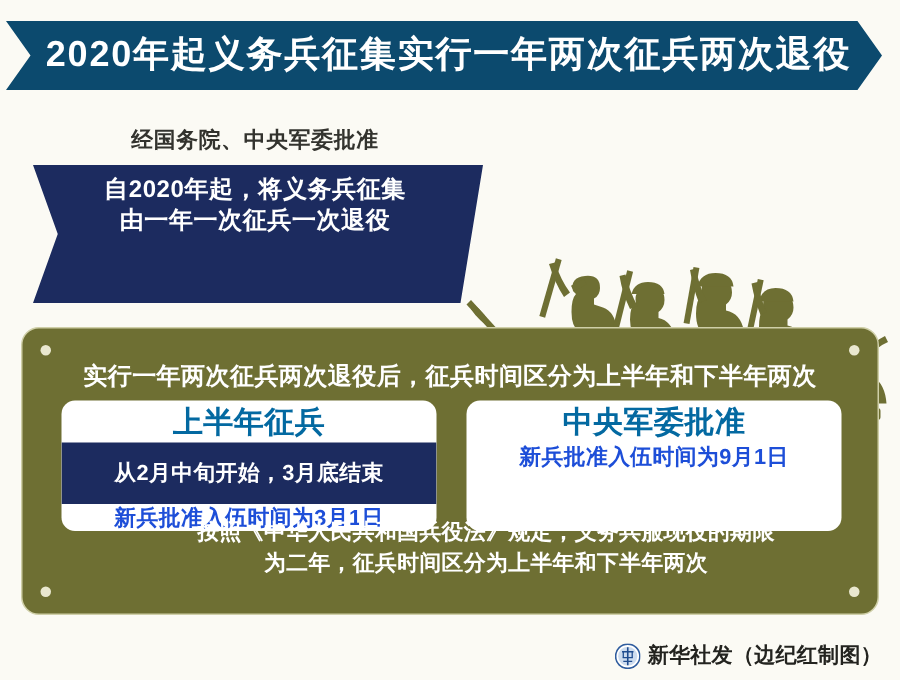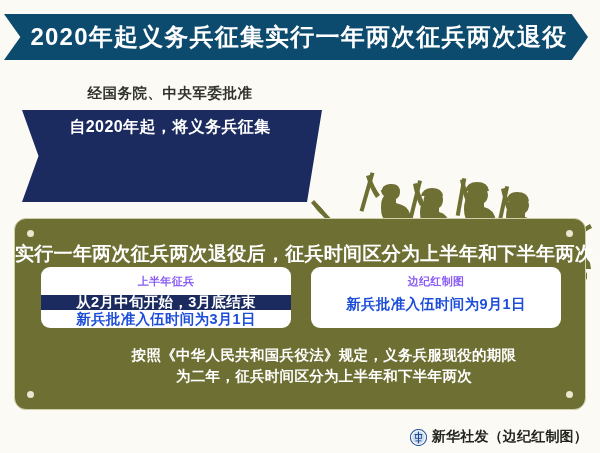--- a/index.html
+++ b/index.html
@@ -144,21 +144,21 @@
   .screw.bl { left: 12px; bottom: 11px; }
   .screw.br { right: 12px; bottom: 11px; }
 
   .panel-intro {
     position: absolute;
     left: 0;
     top: 22px;
     width: 100%;
     text-align: center;
     color: #ffffff;
-    font-size: 19px;
+    font-size: 16px;
     font-weight: bold;
     letter-spacing: 0.3px;
     white-space: nowrap;
   }
 
   .cards {
     position: absolute;
     left: 26px;
     top: 48px;
     width: 520px;
@@ -169,28 +169,28 @@
     width: 250px;
     background: #ffffff;
     border-radius: 9px;
     overflow: hidden;
   }
   .card-head {
     height: 28px;
     display: flex;
     align-items: center;
     justify-content: center;
-    color: #8b5cf6;
-    font-size: 11px;
+    color: #0369a1;
+    font-size: 20px;
     font-weight: bold;
     letter-spacing: 0.3px;
     white-space: nowrap;
   }
   .card-band {
-    height: 15px;
+    height: 41px;
     background: #1c2b5f;
     display: flex;
     align-items: center;
     justify-content: center;
     color: #ffffff;
     font-size: 14.5px;
     font-weight: bold;
     letter-spacing: 0.3px;
     white-space: nowrap;
   }
@@ -256,20 +256,21 @@
   </div>
 
   <div class="upper">
 
     <div class="approval-line">经国务院、中央军委批准</div>
 
     <div class="blue-ribbon"></div>
 
     <div class="blue-lines">
       <div class="blue-line">自2020年起，将义务兵征集</div>
+      <div class="blue-line">由一年一次征兵一次退役</div>
     </div>
 
     <div class="pill">
       <span class="pill-text">调整为一年两次征兵两次退役</span>
     </div>
 
     <svg class="soldiers" viewBox="0 0 300 122" aria-hidden="true">
       <g fill="#6e6f33">
 
         <rect x="6" y="114" width="285" height="8" rx="2"></rect>
@@ -318,21 +319,21 @@
 
     <div class="cards">
 
       <div class="card">
         <div class="card-head">上半年征兵</div>
         <div class="card-band">从2月中旬开始，3月底结束</div>
         <div class="card-foot">新兵批准入伍时间为3月1日</div>
       </div>
 
       <div class="card">
-        <div class="card-head">边纪红制图</div>
+        <div class="card-head">中央军委批准</div>
         <div class="card-foot">新兵批准入伍时间为9月1日</div>
       </div>
 
     </div>
 
     <div class="panel-note">
       <div class="note-line">按照《中华人民共和国兵役法》规定，义务兵服现役的期限</div>
       <div class="note-line">为二年，征兵时间区分为上半年和下半年两次</div>
     </div>
   </div>

